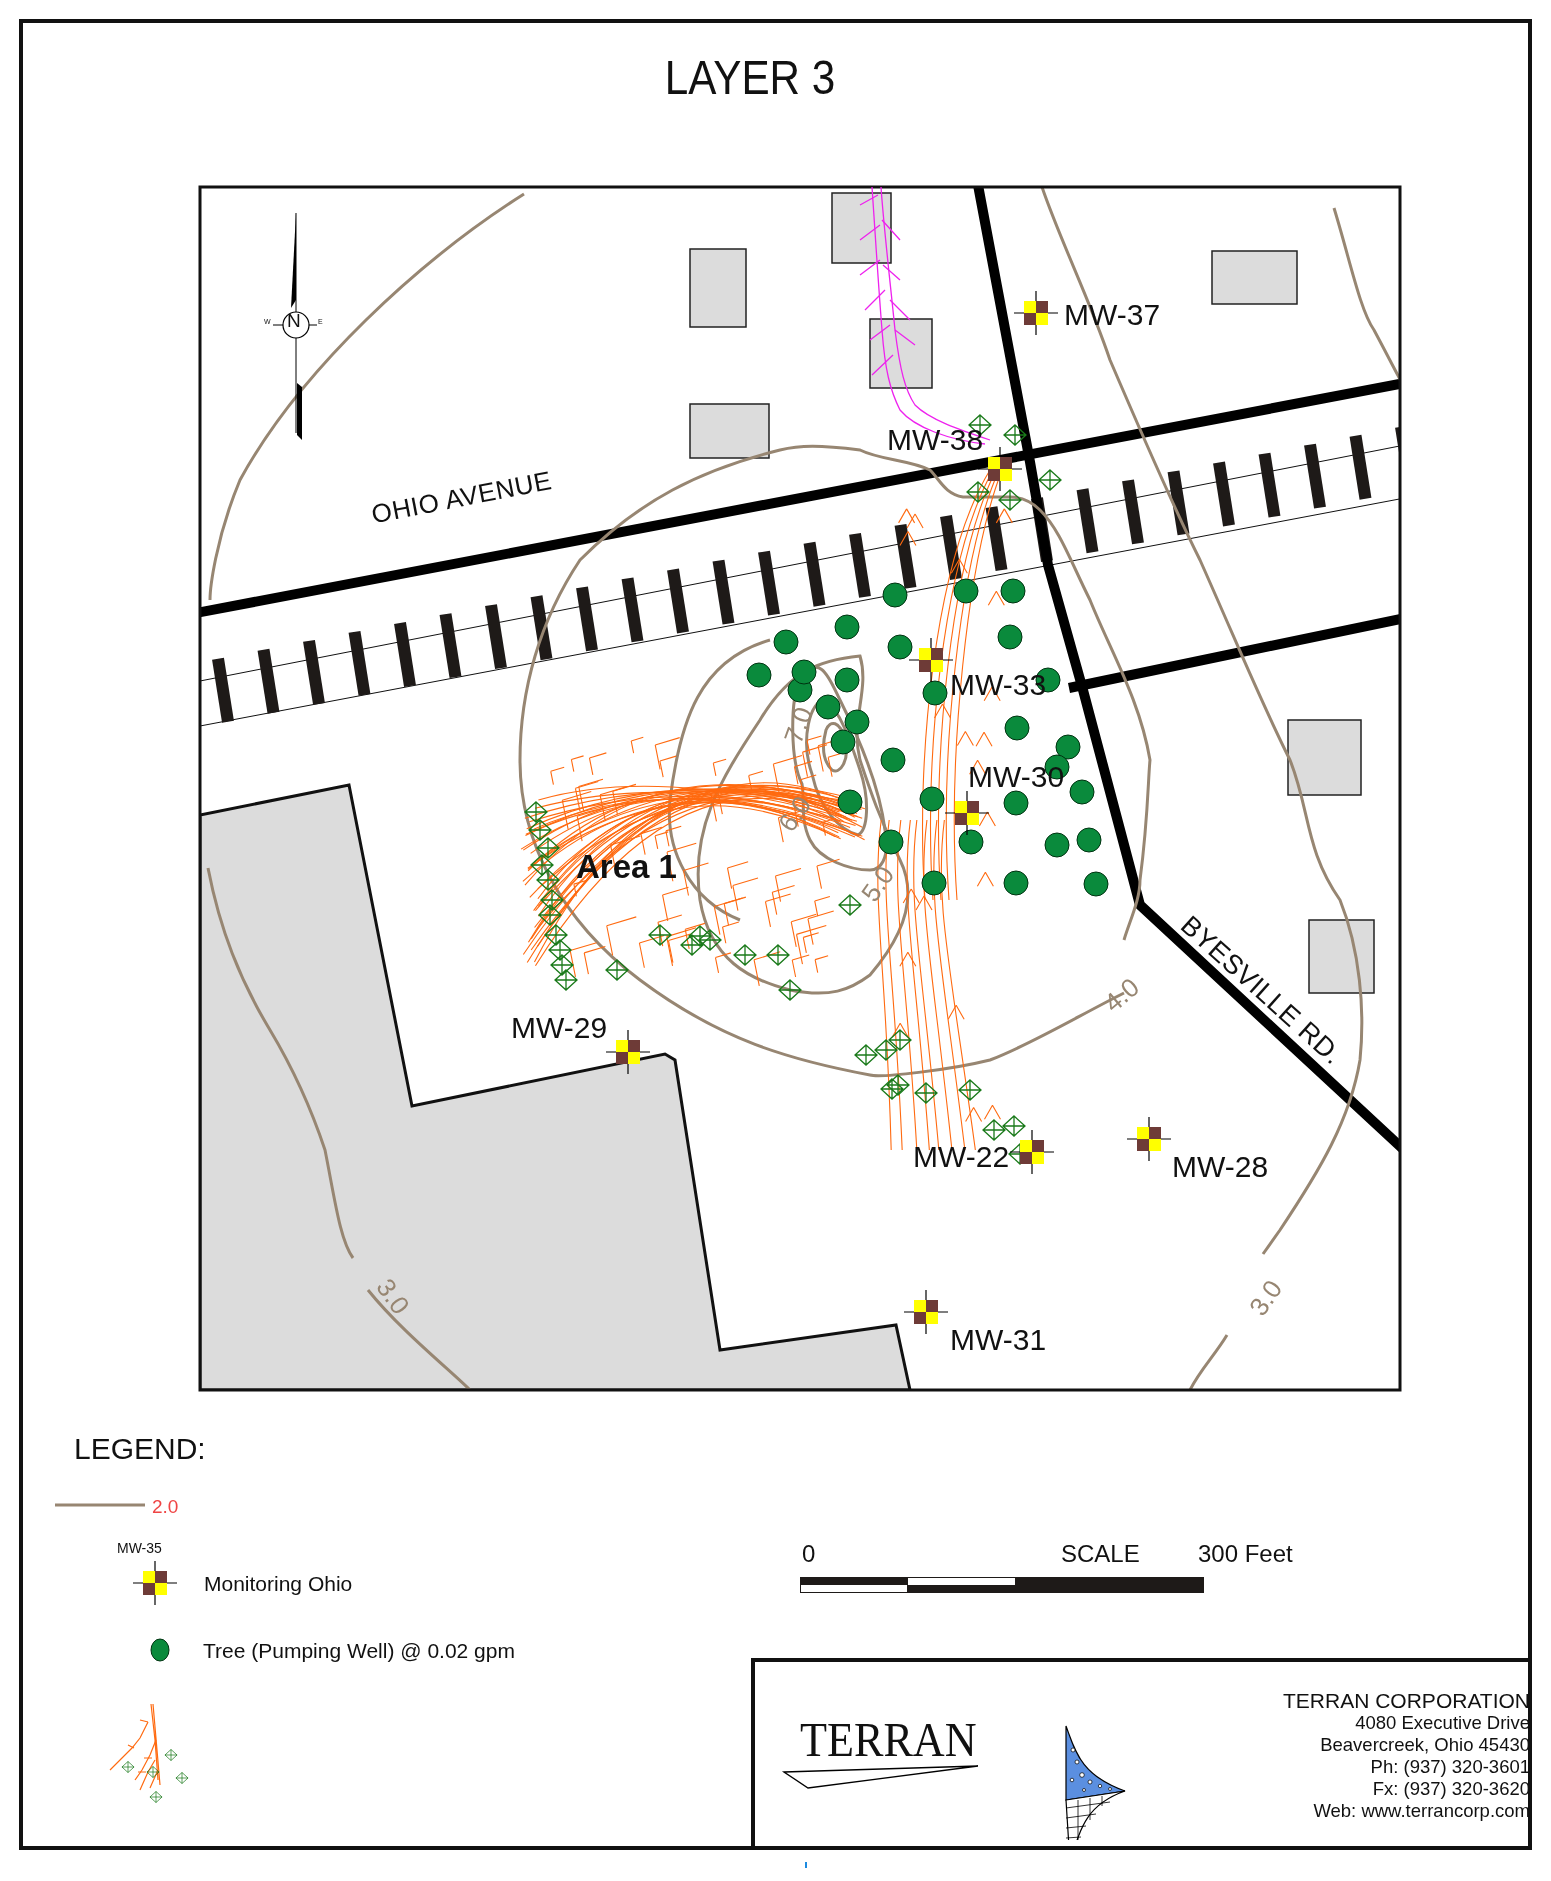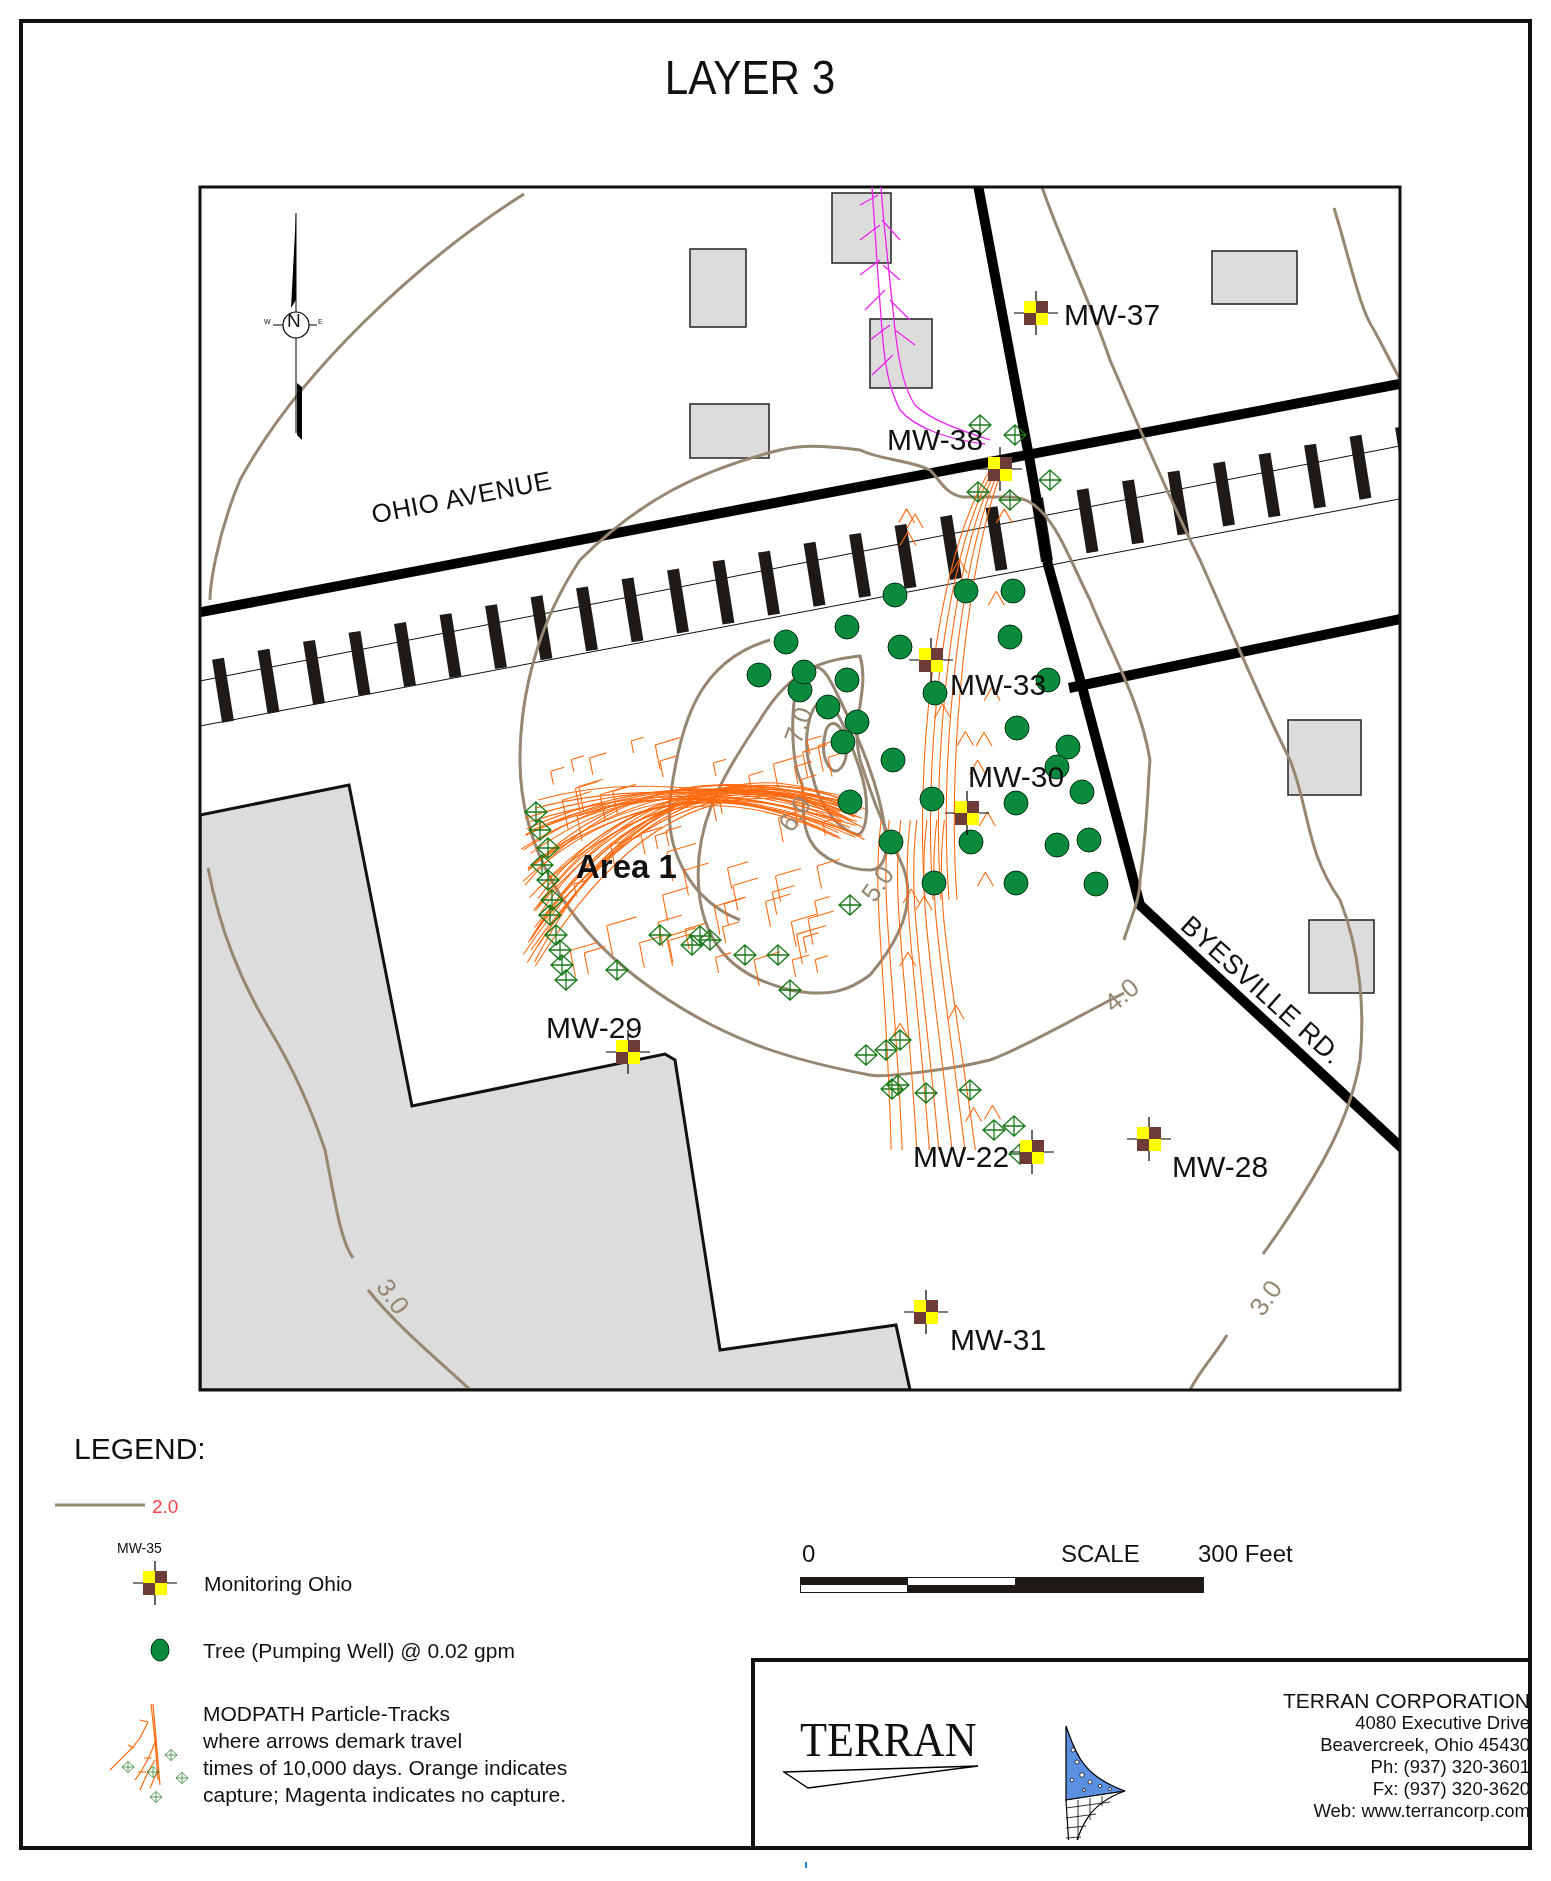--- a/index.html
+++ b/index.html
@@ -421,21 +421,21 @@
   </svg>
 
   <div class="abs" style="left:369px;top:500px;font-size:26px;transform:rotate(-11deg);transform-origin:0 0;letter-spacing:0.5px;">OHIO AVENUE</div>
   <div class="abs" style="left:1195px;top:910px;font-size:27px;transform:rotate(42deg);transform-origin:0 0;letter-spacing:0.5px;">BYESVILLE RD.</div>
   <div class="abs" style="left:576px;top:848px;font-size:33px;font-weight:bold;">Area 1</div>
 
   <div class="abs maplabel" style="left:1064px;top:298px;">MW-37</div>
   <div class="abs maplabel" style="left:887px;top:423px;">MW-38</div>
   <div class="abs maplabel" style="left:950px;top:668px;">MW-33</div>
   <div class="abs maplabel" style="left:968px;top:760px;">MW-30</div>
-  <div class="abs maplabel" style="left:511px;top:1011px;margin-left:35px;">MW-29</div>
+  <div class="abs maplabel" style="left:511px;top:1011px;">MW-29</div>
   <div class="abs maplabel" style="left:913px;top:1140px;">MW-22</div>
   <div class="abs maplabel" style="left:1172px;top:1150px;">MW-28</div>
   <div class="abs maplabel" style="left:950px;top:1323px;">MW-31</div>
 
   <div id="contour-labels">
       <div class="abs" style="left: 778px; top: 737px; font-size: 26px; color: rgb(151, 134, 114); background: rgba(255, 255, 255, 0); transform: rotate(-70deg); transform-origin: 0px 0px;">7.0</div>
       <div class="abs" style="left: 772px; top: 820px; font-size: 26px; color: rgb(151, 134, 114); background: rgba(255, 255, 255, 0); transform: rotate(-55deg); transform-origin: 0px 0px;">6.0</div>
       <div class="abs" style="left: 855px; top: 890px; font-size: 26px; color: rgb(151, 134, 114); background: rgba(255, 255, 255, 0); transform: rotate(-55deg); transform-origin: 0px 0px;">5.0</div>
       <div class="abs" style="left: 1098px; top: 995px; font-size: 26px; color: rgb(151, 134, 114); background: rgba(255, 255, 255, 0); transform: rotate(-40deg); transform-origin: 0px 0px;">4.0</div>
       <div class="abs" style="left: 395px; top: 1273px; font-size: 26px; color: rgb(151, 134, 114); background: rgba(255, 255, 255, 0); transform: rotate(55deg); transform-origin: 0px 0px;">3.0</div>
@@ -489,26 +489,20 @@
     <g transform="translate(71,55) scale(0.55)">
         <use href="#diamond"></use>
       </g>
     <g transform="translate(82,78) scale(0.55)">
         <use href="#diamond"></use>
       </g>
     <g transform="translate(56,97) scale(0.55)">
         <use href="#diamond"></use>
       </g>
   </svg>
-  <div class="abs legend-text" style="left:203px;top:1700px;">
-    <div>MODPATH Particle-Tracks</div>
-    <div>where arrows demark travel</div>
-    <div>times of 10,000 days.  Orange indicates</div>
-    <div>capture; Magenta indicates no capture.</div>
-  </div>
 
   <div class="abs scale-txt" style="left:802px;top:1540px;">0</div>
   <div class="abs scale-txt" style="left:1061px;top:1540px;">SCALE</div>
   <div class="abs scale-txt" style="left:1198px;top:1540px;">300 Feet</div>
   <svg class="abs" style="left:800px;top:1577px" width="410" height="20">
     <rect x="0" y="0" width="404" height="16" fill="#1e1a18"></rect>
     <rect x="1" y="8" width="106" height="7" fill="#fff"></rect>
     <rect x="108" y="1" width="107" height="7" fill="#fff"></rect>
   </svg>
 

